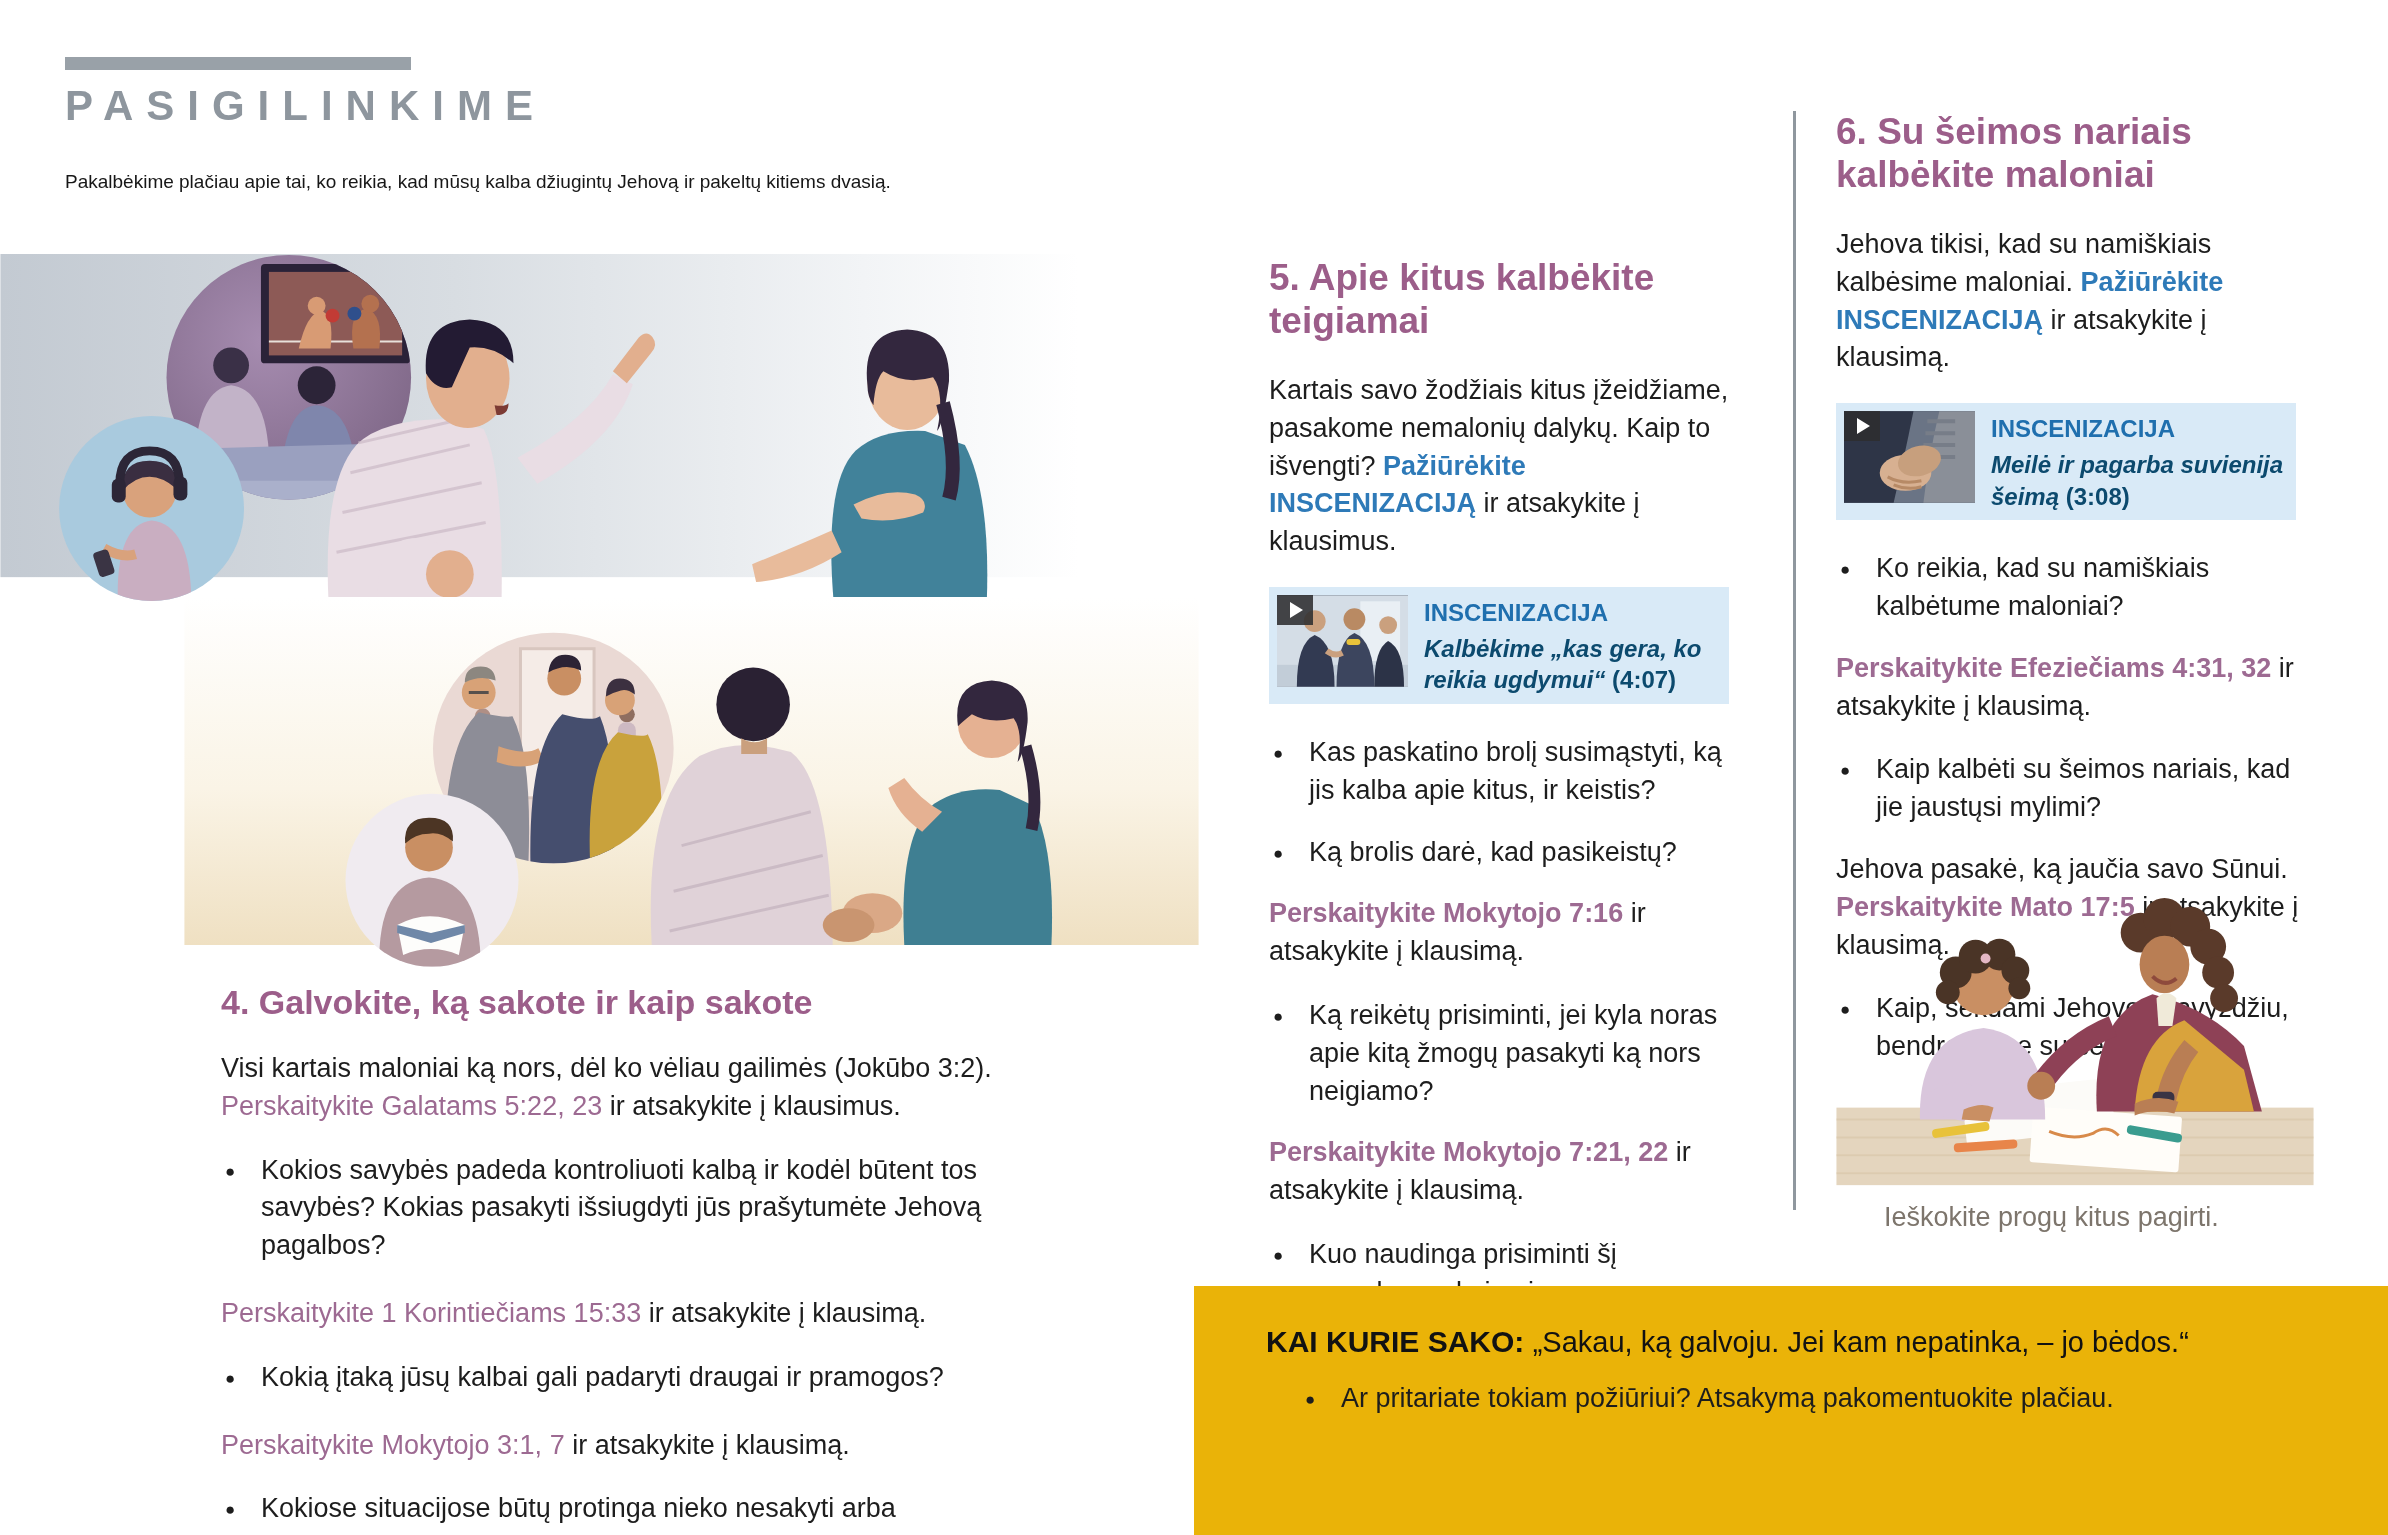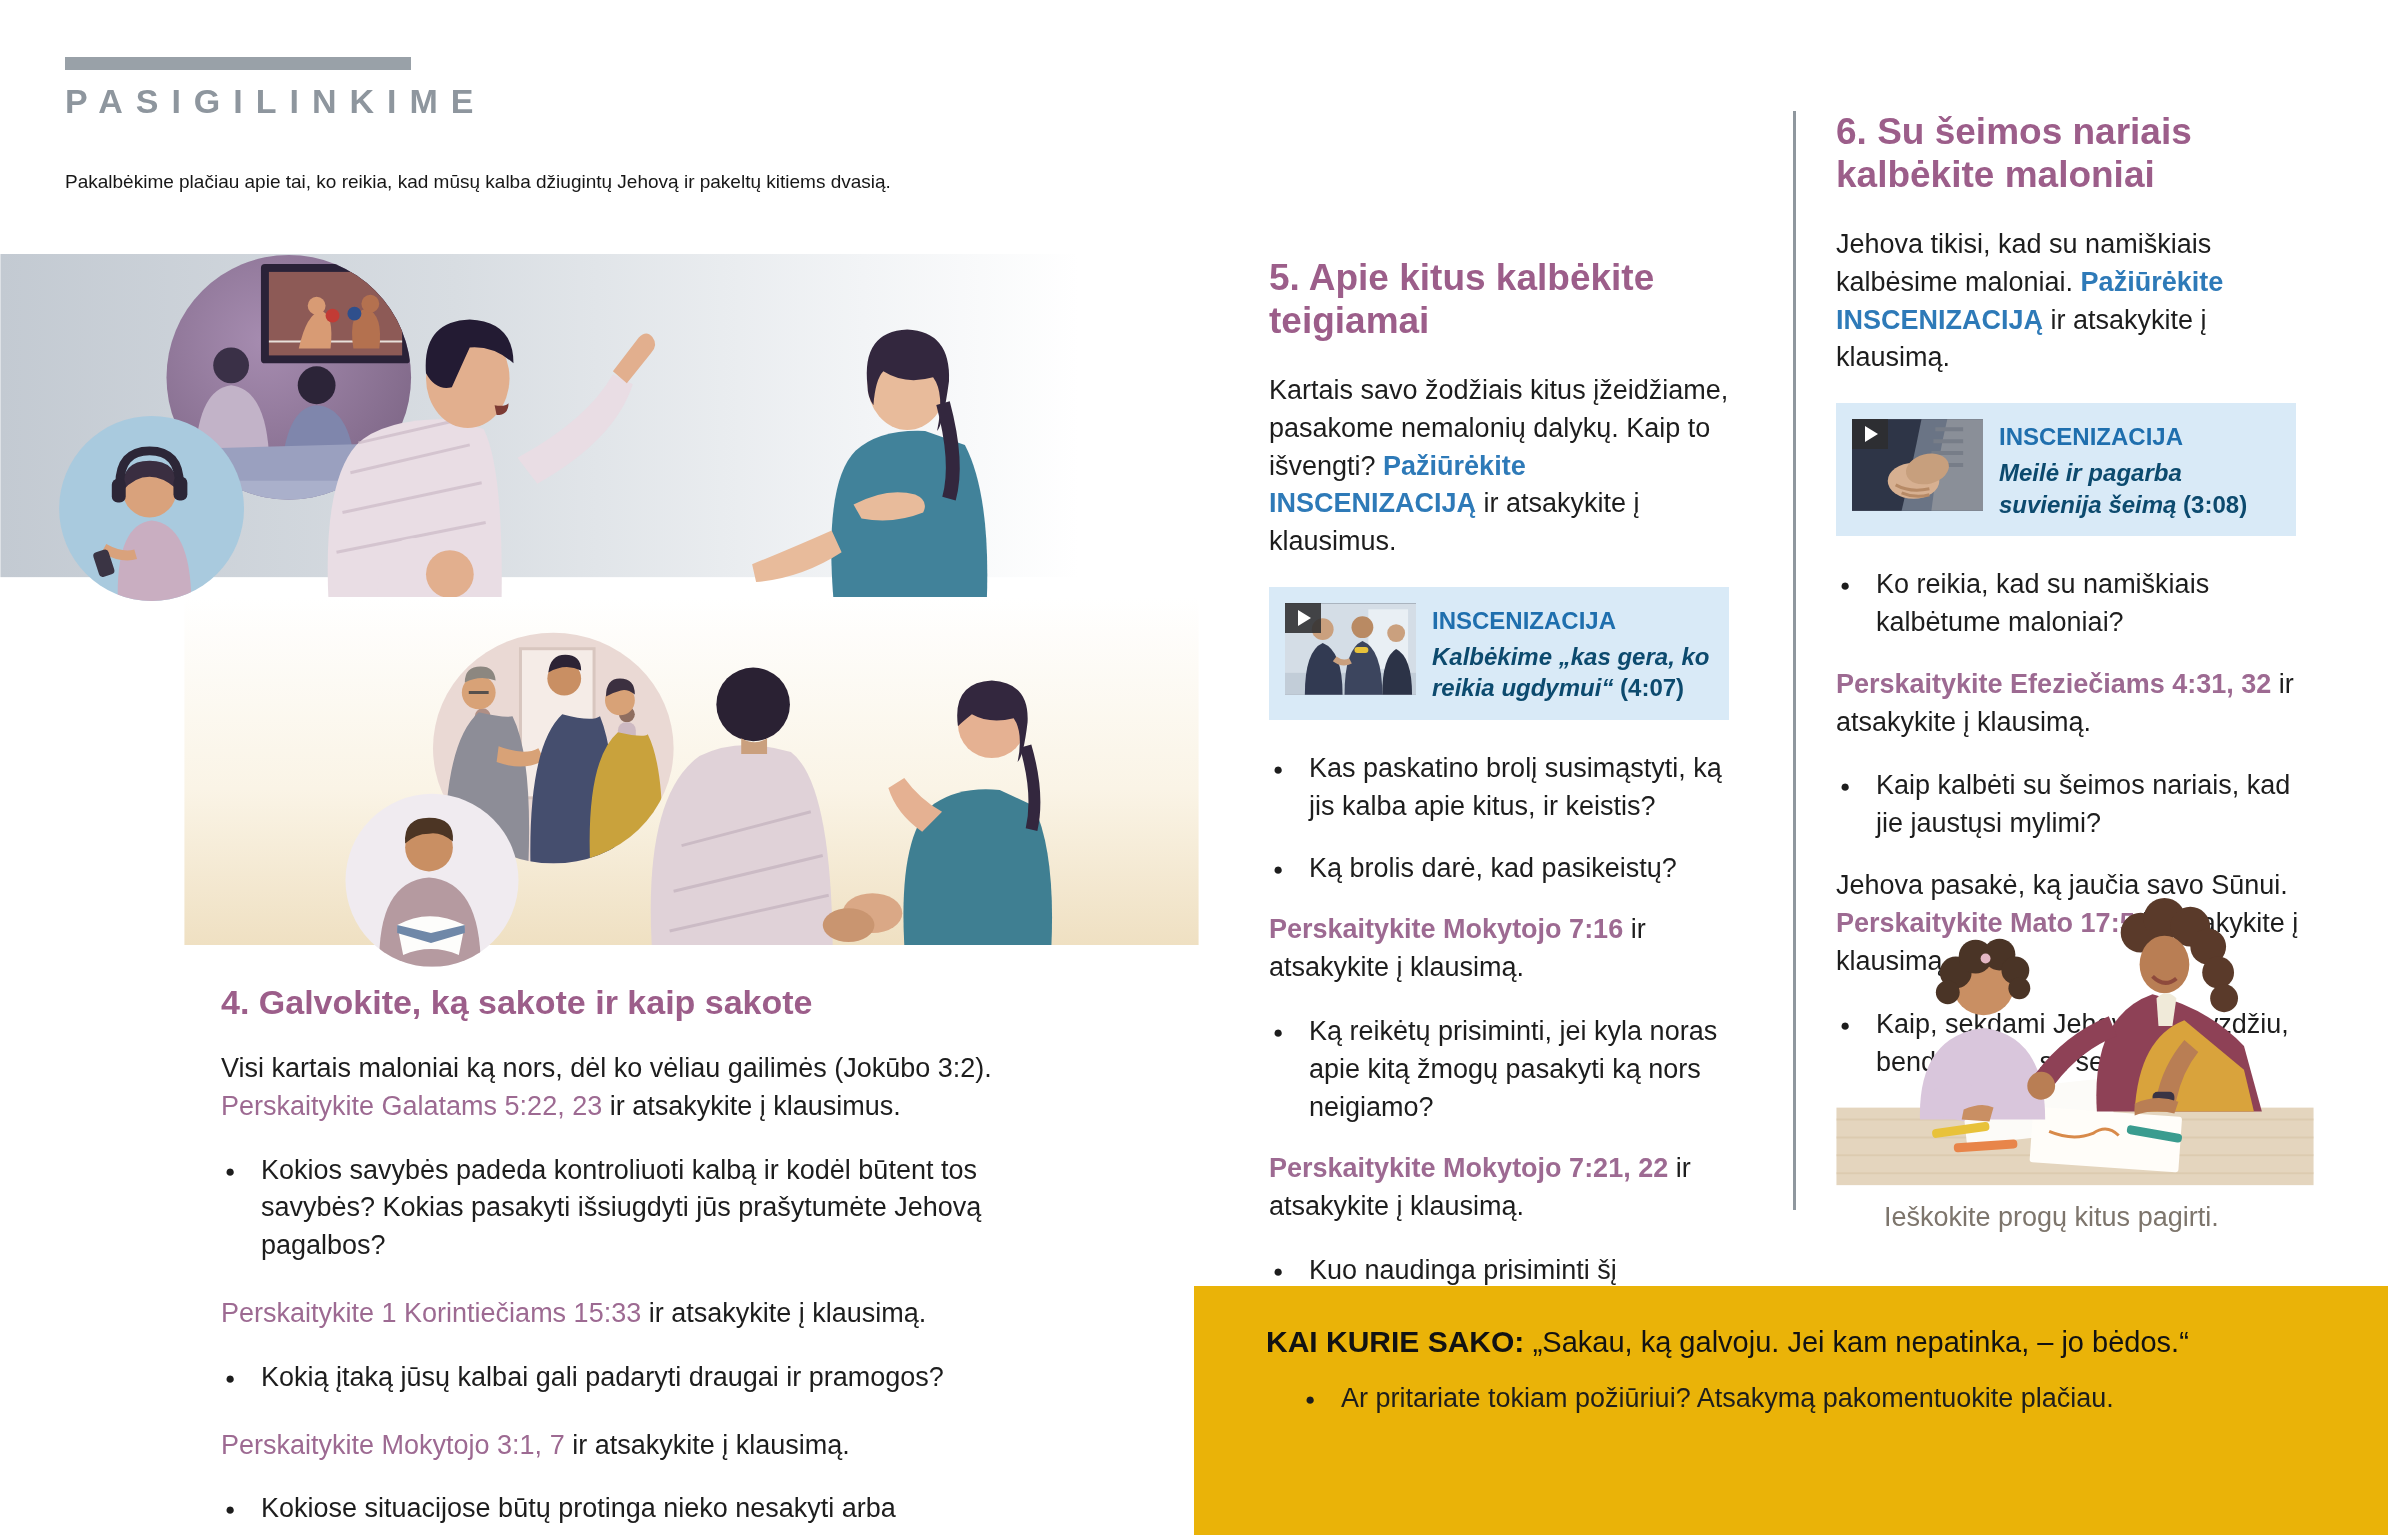--- a/index.html
+++ b/index.html
@@ -1,20 +1,20 @@
 <!DOCTYPE html>
 <html><head>
 <meta charset="utf-8">
 <style>
   html,body{margin:0;padding:0;background:#ffffff;}
   .page{position:relative;width:2388px;height:1535px;background:#ffffff;overflow:hidden;
         font-family:"Liberation Sans",sans-serif;color:#1d1d1d;}
   
   .kicker-bar{position:absolute;left:65px;top:57px;width:346px;height:13px;background:#99a1a8;}
-  .kicker{position:absolute;left:65px;top:82px;font-size:34px;font-weight:700;letter-spacing:13px;color:#8e969e;}
+  .kicker{position:absolute;left:65px;top:82px;font-size:42px;font-weight:700;letter-spacing:13px;color:#8e969e;}
   .intro{position:absolute;left:65px;top:149px;width:985px;font-size:19px;line-height:1.45;color:#171717;}
   
   .strip1{position:absolute;left:0;top:254px;width:1199px;height:348px;}
   .strip2{position:absolute;left:184px;top:597px;width:1015px;height:348px;}
   .strip1 svg,.strip2 svg{overflow:visible;display:block;}
   .caption{color:#6f6f6f;font-size:27px;line-height:1.35;}
   .caption-influence{position:absolute;left:221px;top:645px;width:284px;}
   .caption-praise{position:absolute;left:1884px;top:1199px;width:438px;color:#7d756c;}
   
   .h-purple{color:#9c5e8a;font-weight:700;line-height:1.15;}
@@ -27,21 +27,21 @@
   .para{font-size:27px;line-height:1.4;margin:0 0 26px 0;}
   .col1 .para{width:796px;}
   .plink{color:#9d6a92;}
   .col2 .plink,.col3 .plink{font-weight:600;}
   .blink{color:#2e7ab8;font-weight:700;}
   .bullet-row{display:flex;font-size:27px;line-height:1.4;margin:0 0 24px 0;}
   .bullet-row .dot{flex:0 0 36px;padding-left:4px;}
   .bullet-row .dot::before{content:"●";font-size:17px;position:relative;top:-2px;}
   .col1 .bullet-row{width:766px;margin-bottom:30px;}
   
-  .video-card{display:flex;width:460px;box-sizing:border-box;background:#d9eaf7;padding:16px;margin:4px 0 30px 0;}
+  .video-card{display:flex;width:460px;box-sizing:border-box;background:#d9eaf7;padding:8px;margin:4px 0 30px 0;}
   .thumb{position:relative;flex:0 0 131px;height:92px;background:#5a6576;}
   .thumb svg{display:block;}
   .play{position:absolute;left:0;top:0;width:36px;height:30px;background:rgba(45,45,48,0.88);
         display:flex;align-items:center;justify-content:center;}
   .play::before{content:"";display:block;border-left:13px solid #ffffff;border-top:8px solid transparent;border-bottom:8px solid transparent;margin-left:3px;}
   .vtext{padding-left:16px;font-size:24px;line-height:1.32;}
   .vlabel{color:#1f6fae;font-weight:700;margin:2px 0 4px 0;}
   .vtitle{font-weight:700;font-style:italic;color:#0c4a6e;}
   .vdur{font-style:normal;}
   

